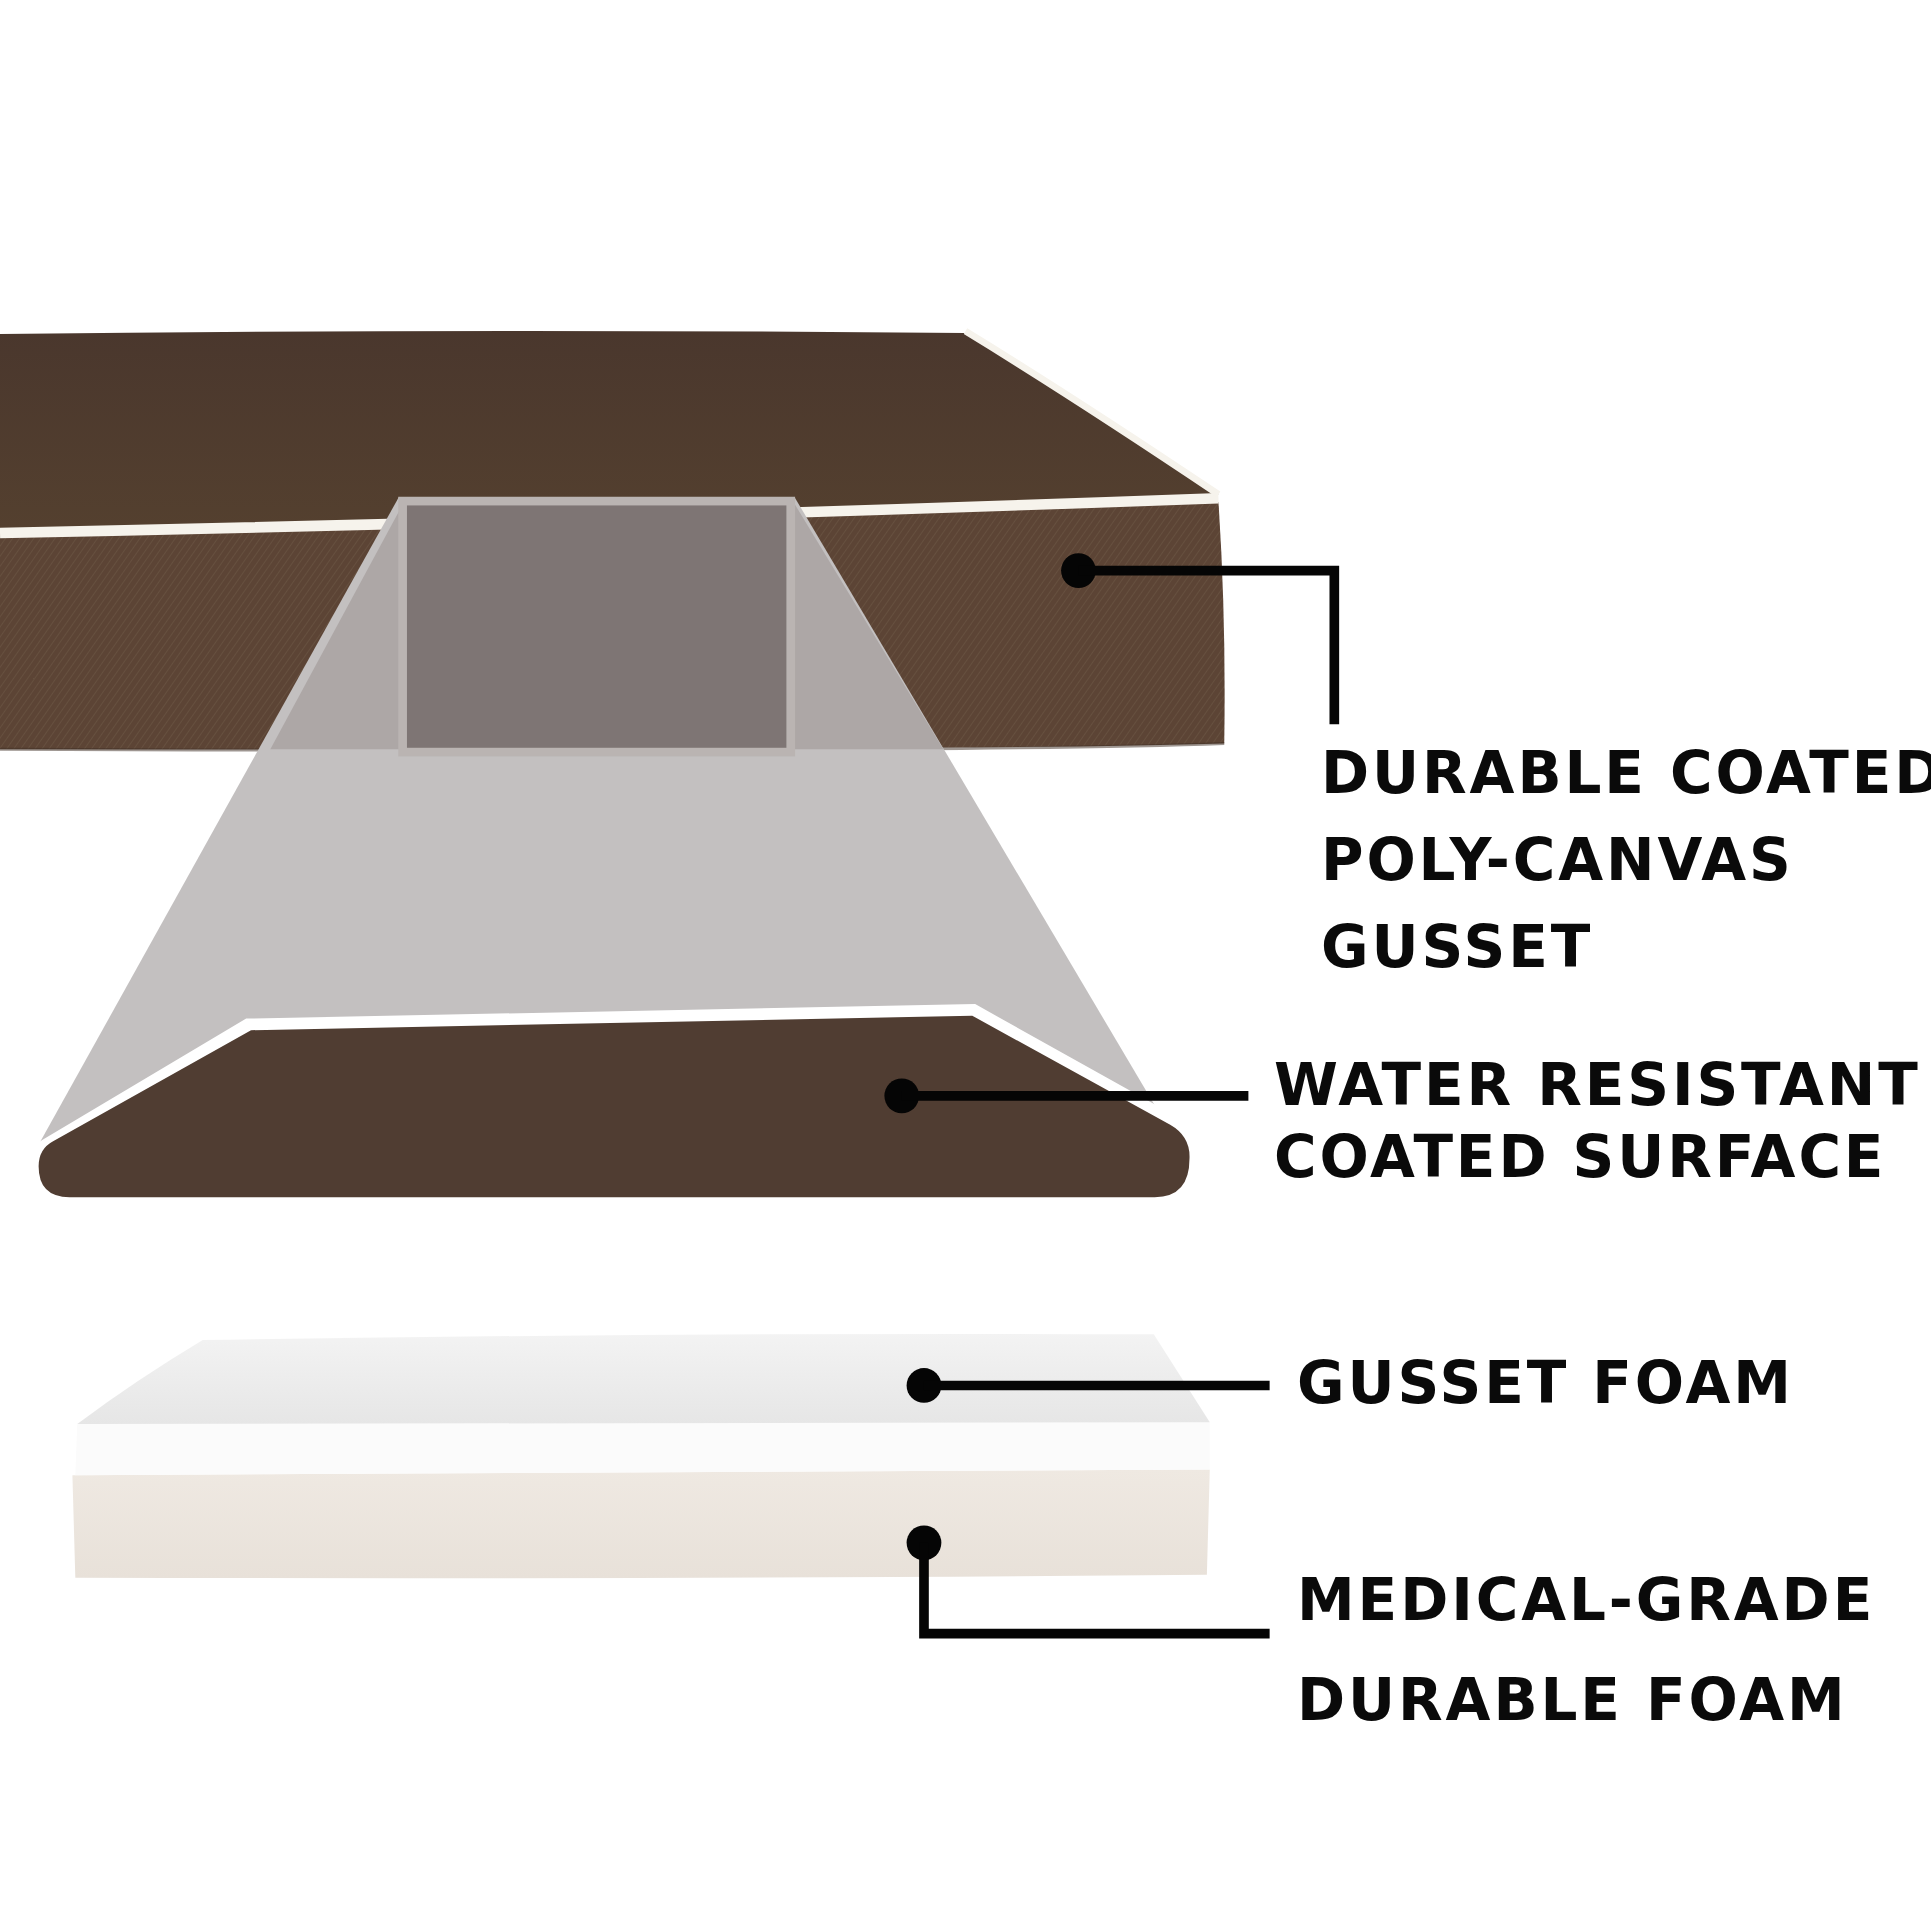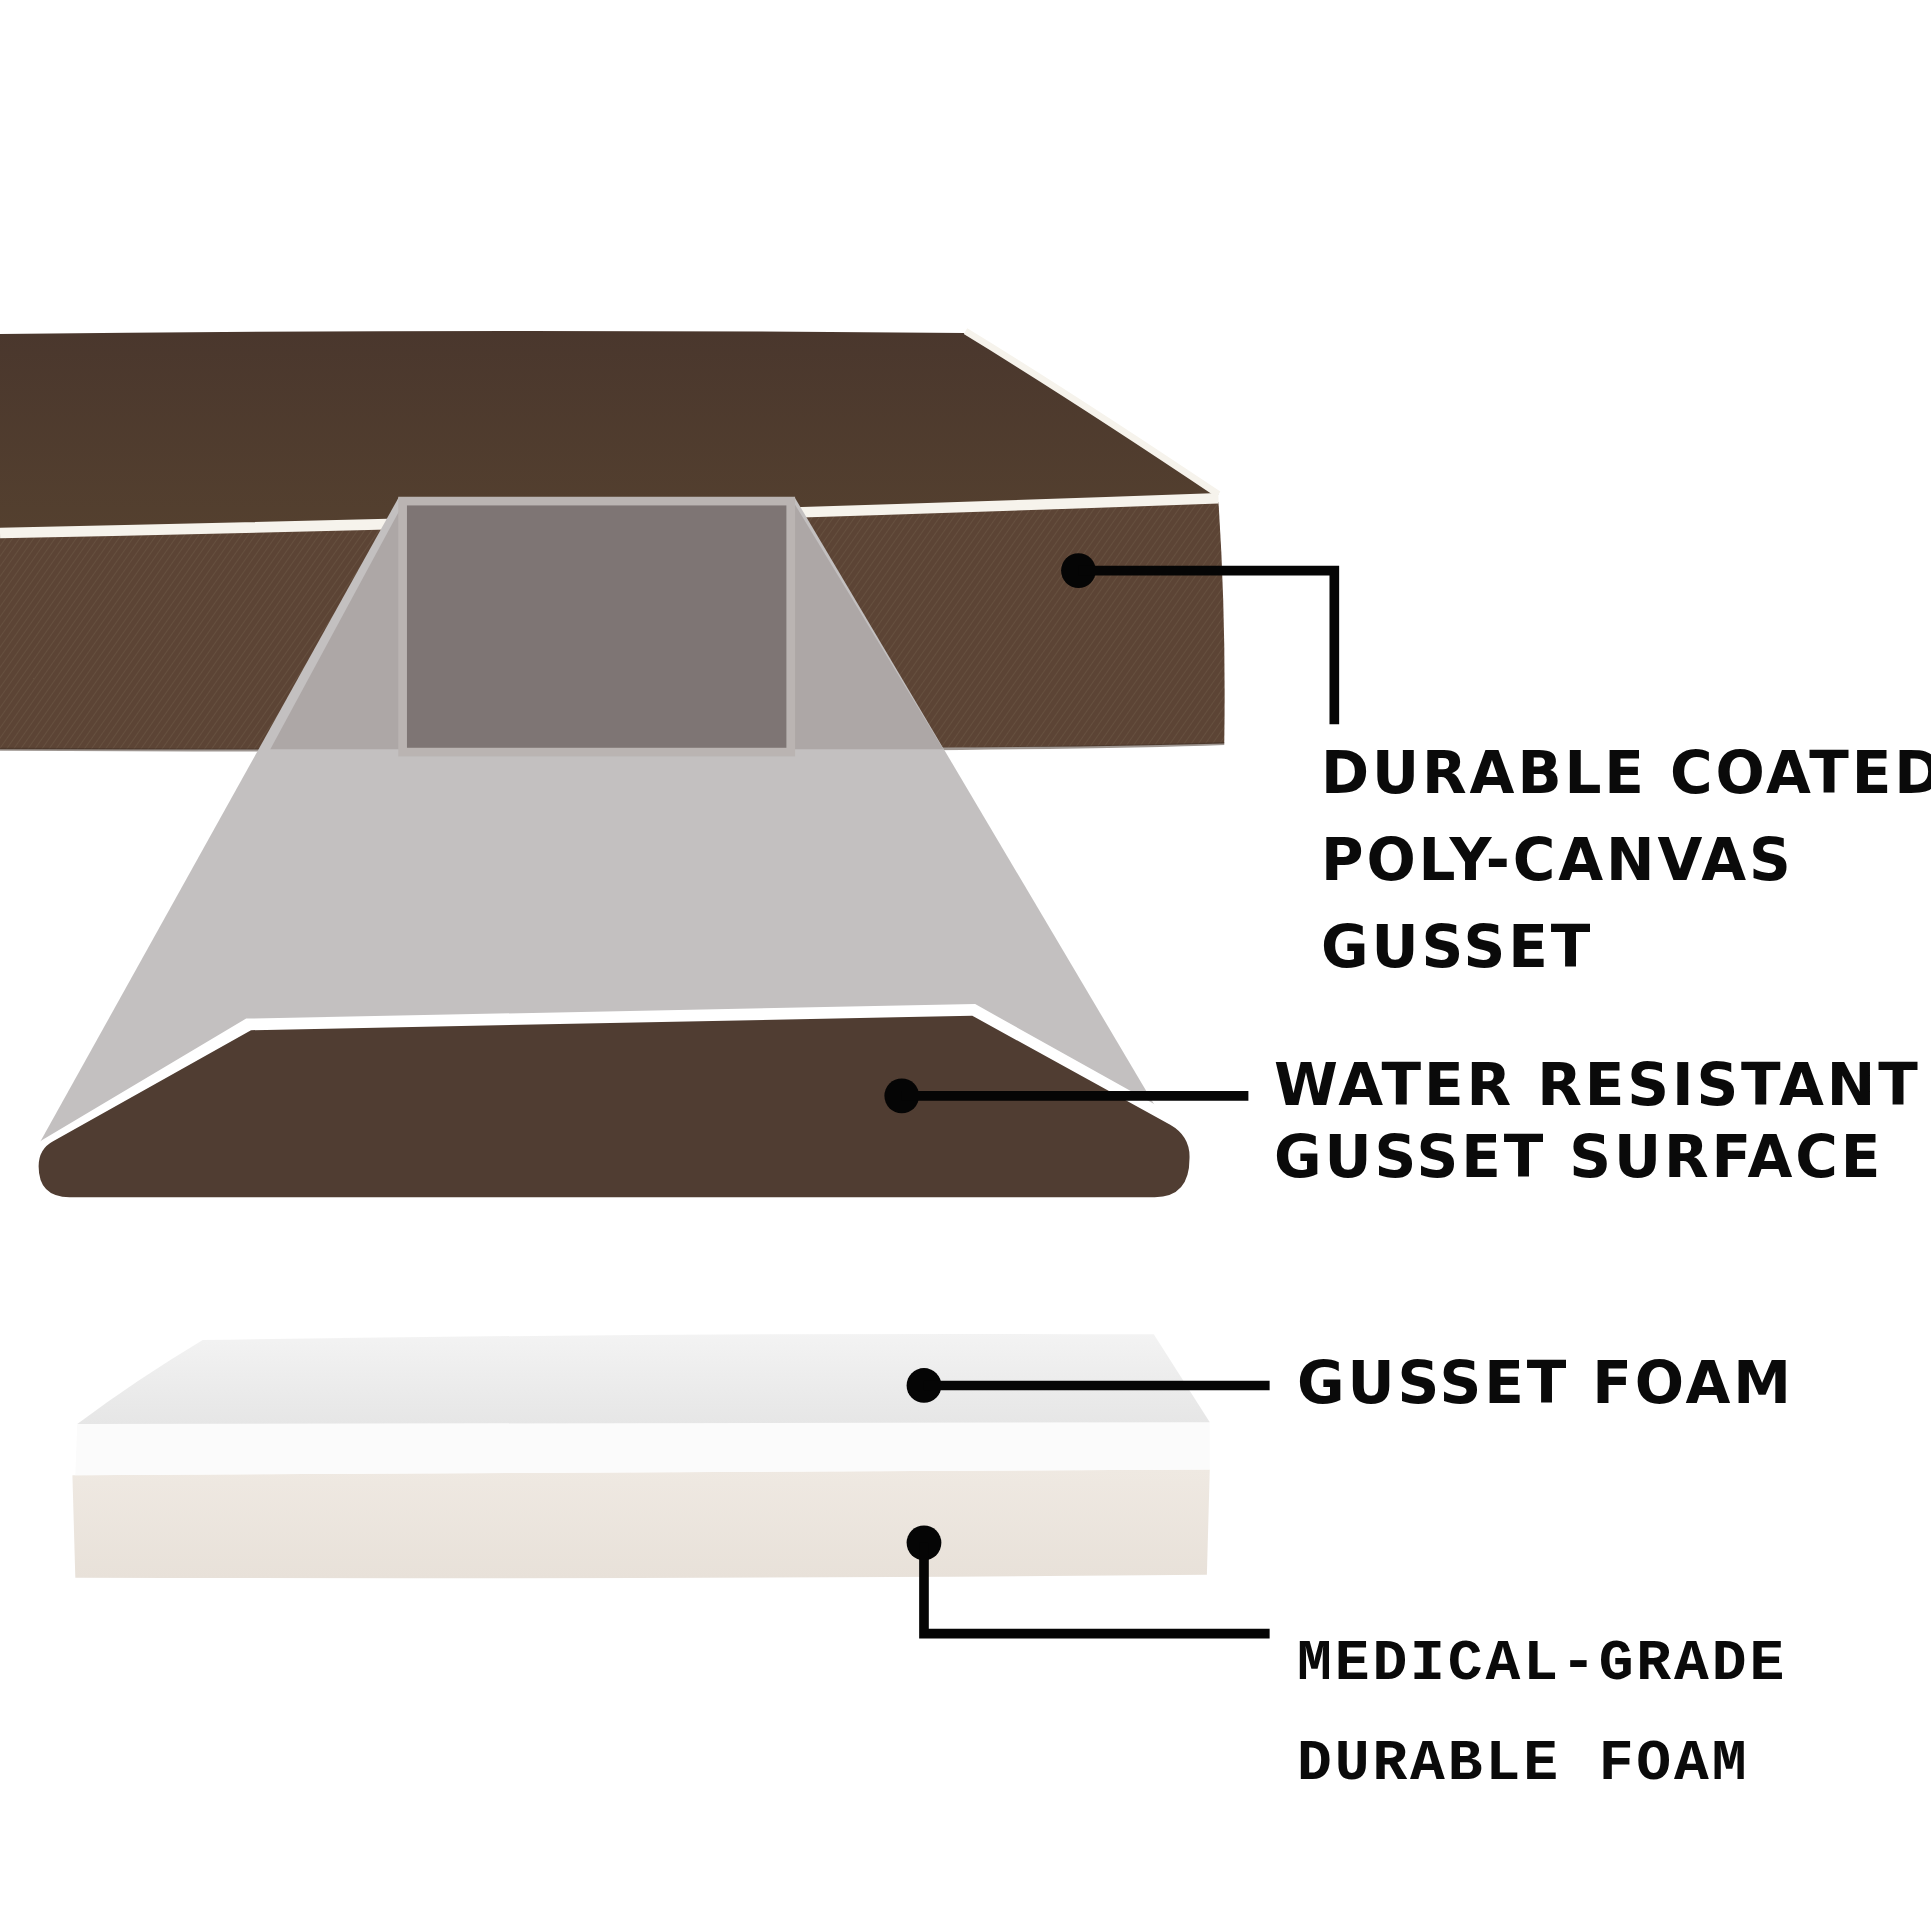--- a/index.html
+++ b/index.html
@@ -87,24 +87,24 @@
 </svg>
 
 <div class="label" style="left:1321px; top:730px;">
   <span>DURABLE COATED</span>
   <span>POLY-CANVAS</span>
   <span>GUSSET</span>
 </div>
 
 <div class="label" style="left:1274px; top:1049px; line-height:72px;">
   <span>WATER RESISTANT</span>
-  <span>GUSSET SURFACE</span>
+  <span>COATED SURFACE</span>
 </div>
 
 <div class="label" style="left:1297px; top:1340px;">
   <span>GUSSET FOAM</span>
 </div>
 
-<div class="label" style="left:1297px; top:1614px; line-height:100px;font-family:Liberation Mono, monospace;">
+<div class="label" style="left:1297px; top:1550px; line-height:100px;">
   <span>MEDICAL-GRADE</span>
   <span>DURABLE FOAM</span>
 </div>
 
 
 </body></html>

